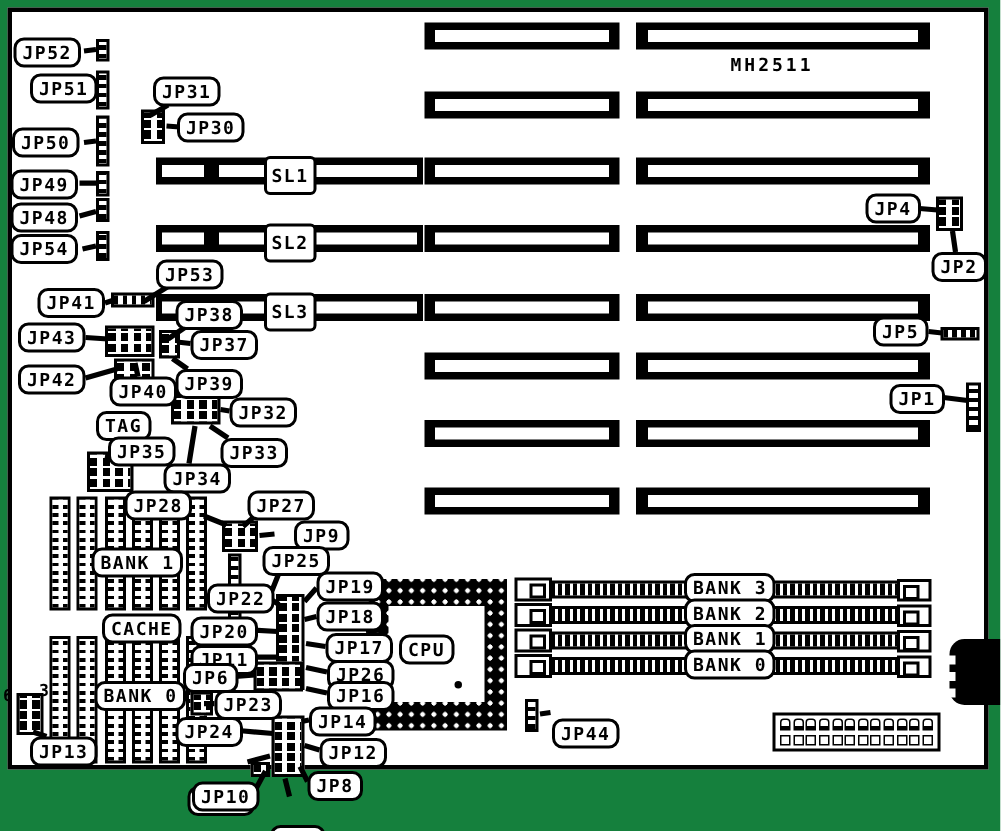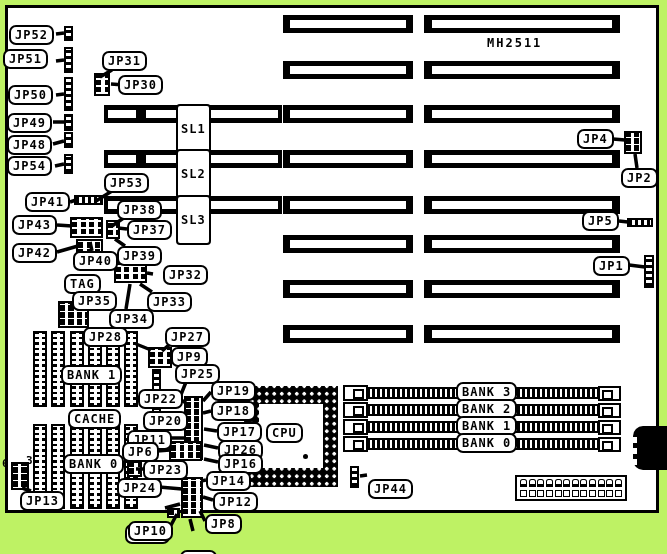--- a/index.html
+++ b/index.html
@@ -1,25 +1,25 @@
 <!DOCTYPE html>
 <html><head>
 <meta charset="utf-8">
 <style>
   html,body{margin:0;padding:0;background:#fff;}
-  #stage{position:relative;width:667px;height:554px;background:#bef264;overflow:hidden;
+  #stage{position:relative;width:667px;height:554px;background:#15803d;overflow:hidden;
          font-family:"DejaVu Sans Mono",monospace;}
   
   #board{position:absolute;left:5px;top:5px;width:654px;height:508px;border:3px solid #000;
          box-sizing:border-box;background:#fff;z-index:0;}
   
   .co{position:absolute;z-index:30;background:#fff;border:2px solid #000;border-radius:7px;
       padding:1px 4px;font:bold 12px/14px "DejaVu Sans Mono",monospace;letter-spacing:1px;
       color:#000;white-space:nowrap;}
-  .co.sq{border-radius:4px;padding:16px 3px;}
+  .co.sq{border-radius:4px;padding:4px 3px;}
   .txt{position:absolute;z-index:3;font:bold 12px "DejaVu Sans Mono",monospace;
        letter-spacing:2px;color:#000;white-space:nowrap;}
   .pnum{position:absolute;z-index:3;font:bold 11px "DejaVu Sans Mono",monospace;color:#000;}
   
   .slot{position:absolute;background:#000;height:18px;z-index:1;}
   .si{display:block;position:absolute;top:5px;height:8px;background:#fff;}
   
   .jgrid{position:absolute;z-index:2;border:2px solid #000;box-sizing:border-box;background-color:#fff;
          background-image:repeating-linear-gradient(0deg,#fff 0 1.5px,rgba(0,0,0,0) 1.5px 7px),
                           repeating-linear-gradient(90deg,#000 0 5px,#fff 5px 8.5px);}
@@ -244,47 +244,47 @@
   <div class="co" style="left:456px;top:433px">BANK 0</div>
 
   <div class="co" style="left:61px;top:365px">BANK 1</div>
   <div class="co" style="left:68px;top:409px">CACHE</div>
   <div class="co" style="left:63px;top:454px">BANK 0</div>
   <div class="co" style="left:64px;top:274px">TAG</div>
 
   <div class="co" style="left:266px;top:423px">CPU</div>
 
   <div class="co" style="left:9px;top:25px">JP52</div>
-  <div class="co" style="left:3px;top:49px">JP51</div>
+  <div class="co" style="left:20px;top:49px">JP51</div>
   <div class="co" style="left:8px;top:85px">JP50</div>
   <div class="co" style="left:7px;top:113px">JP49</div>
   <div class="co" style="left:7px;top:135px">JP48</div>
   <div class="co" style="left:7px;top:156px">JP54</div>
   <div class="co" style="left:102px;top:51px">JP31</div>
   <div class="co" style="left:118px;top:75px">JP30</div>
   <div class="co" style="left:104px;top:173px">JP53</div>
   <div class="co" style="left:25px;top:192px">JP41</div>
   <div class="co" style="left:117px;top:200px">JP38</div>
   <div class="co" style="left:12px;top:215px">JP43</div>
   <div class="co" style="left:127px;top:220px">JP37</div>
   <div class="co" style="left:12px;top:243px">JP42</div>
   <div class="co" style="left:73px;top:251px">JP40</div>
   <div class="co" style="left:117px;top:246px">JP39</div>
-  <div class="co" style="left:163px;top:265px">JP32</div>
+  <div class="co" style="left:153px;top:265px">JP32</div>
   <div class="co" style="left:72px;top:291px">JP35</div>
   <div class="co" style="left:147px;top:292px">JP33</div>
   <div class="co" style="left:109px;top:309px">JP34</div>
   <div class="co" style="left:83px;top:327px">JP28</div>
   <div class="co" style="left:165px;top:327px">JP27</div>
-  <div class="co" style="left:171px;top:347px">JP9</div>
+  <div class="co" style="left:196px;top:347px">JP9</div>
   <div class="co" style="left:175px;top:364px">JP25</div>
   <div class="co" style="left:138px;top:389px">JP22</div>
   <div class="co" style="left:211px;top:381px">JP19</div>
   <div class="co" style="left:211px;top:401px">JP18</div>
-  <div class="co" style="left:143px;top:411px">JP20</div>
+  <div class="co" style="left:127px;top:411px">JP20</div>
   <div class="co" style="left:217px;top:422px">JP17</div>
   <div class="co" style="left:127px;top:430px">JP11</div>
   <div class="co" style="left:218px;top:440px">JP26</div>
   <div class="co" style="left:122px;top:442px">JP6</div>
   <div class="co" style="left:218px;top:454px">JP16</div>
   <div class="co" style="left:143px;top:460px">JP23</div>
   <div class="co" style="left:206px;top:471px">JP14</div>
   <div class="co" style="left:117px;top:478px">JP24</div>
   <div class="co" style="left:213px;top:492px">JP12</div>
   <div class="co" style="left:125px;top:524px">JP15</div>

